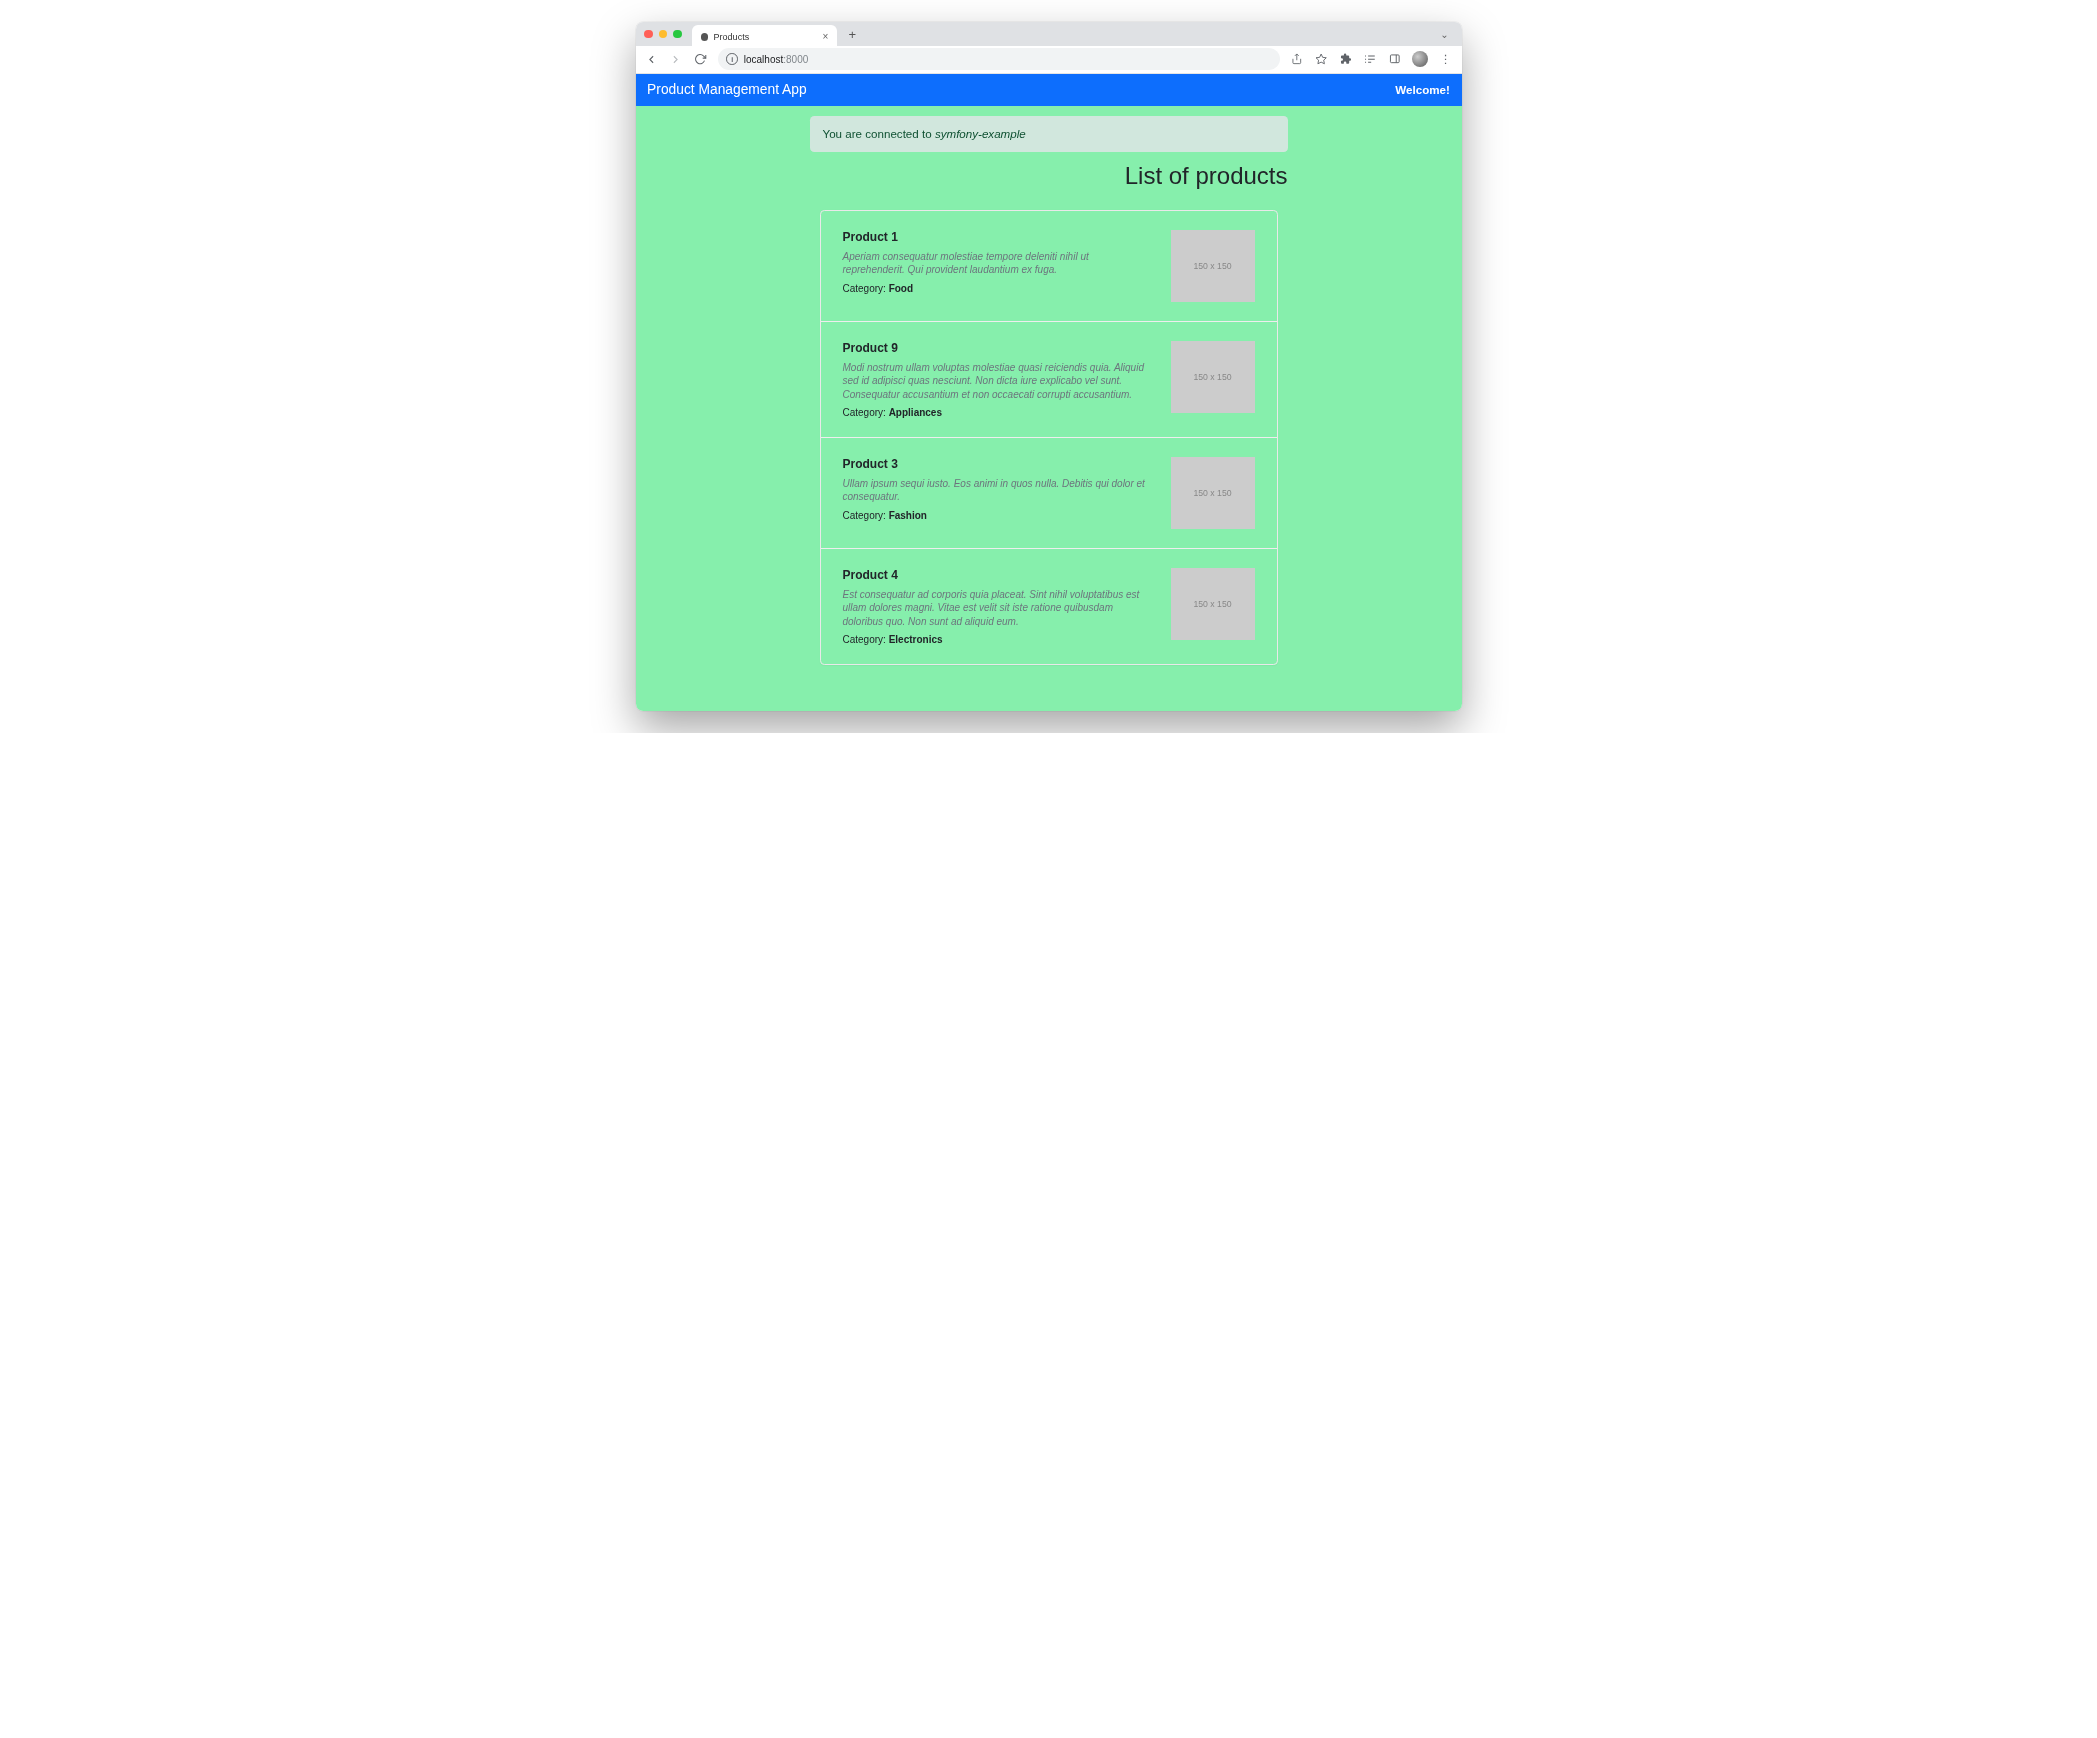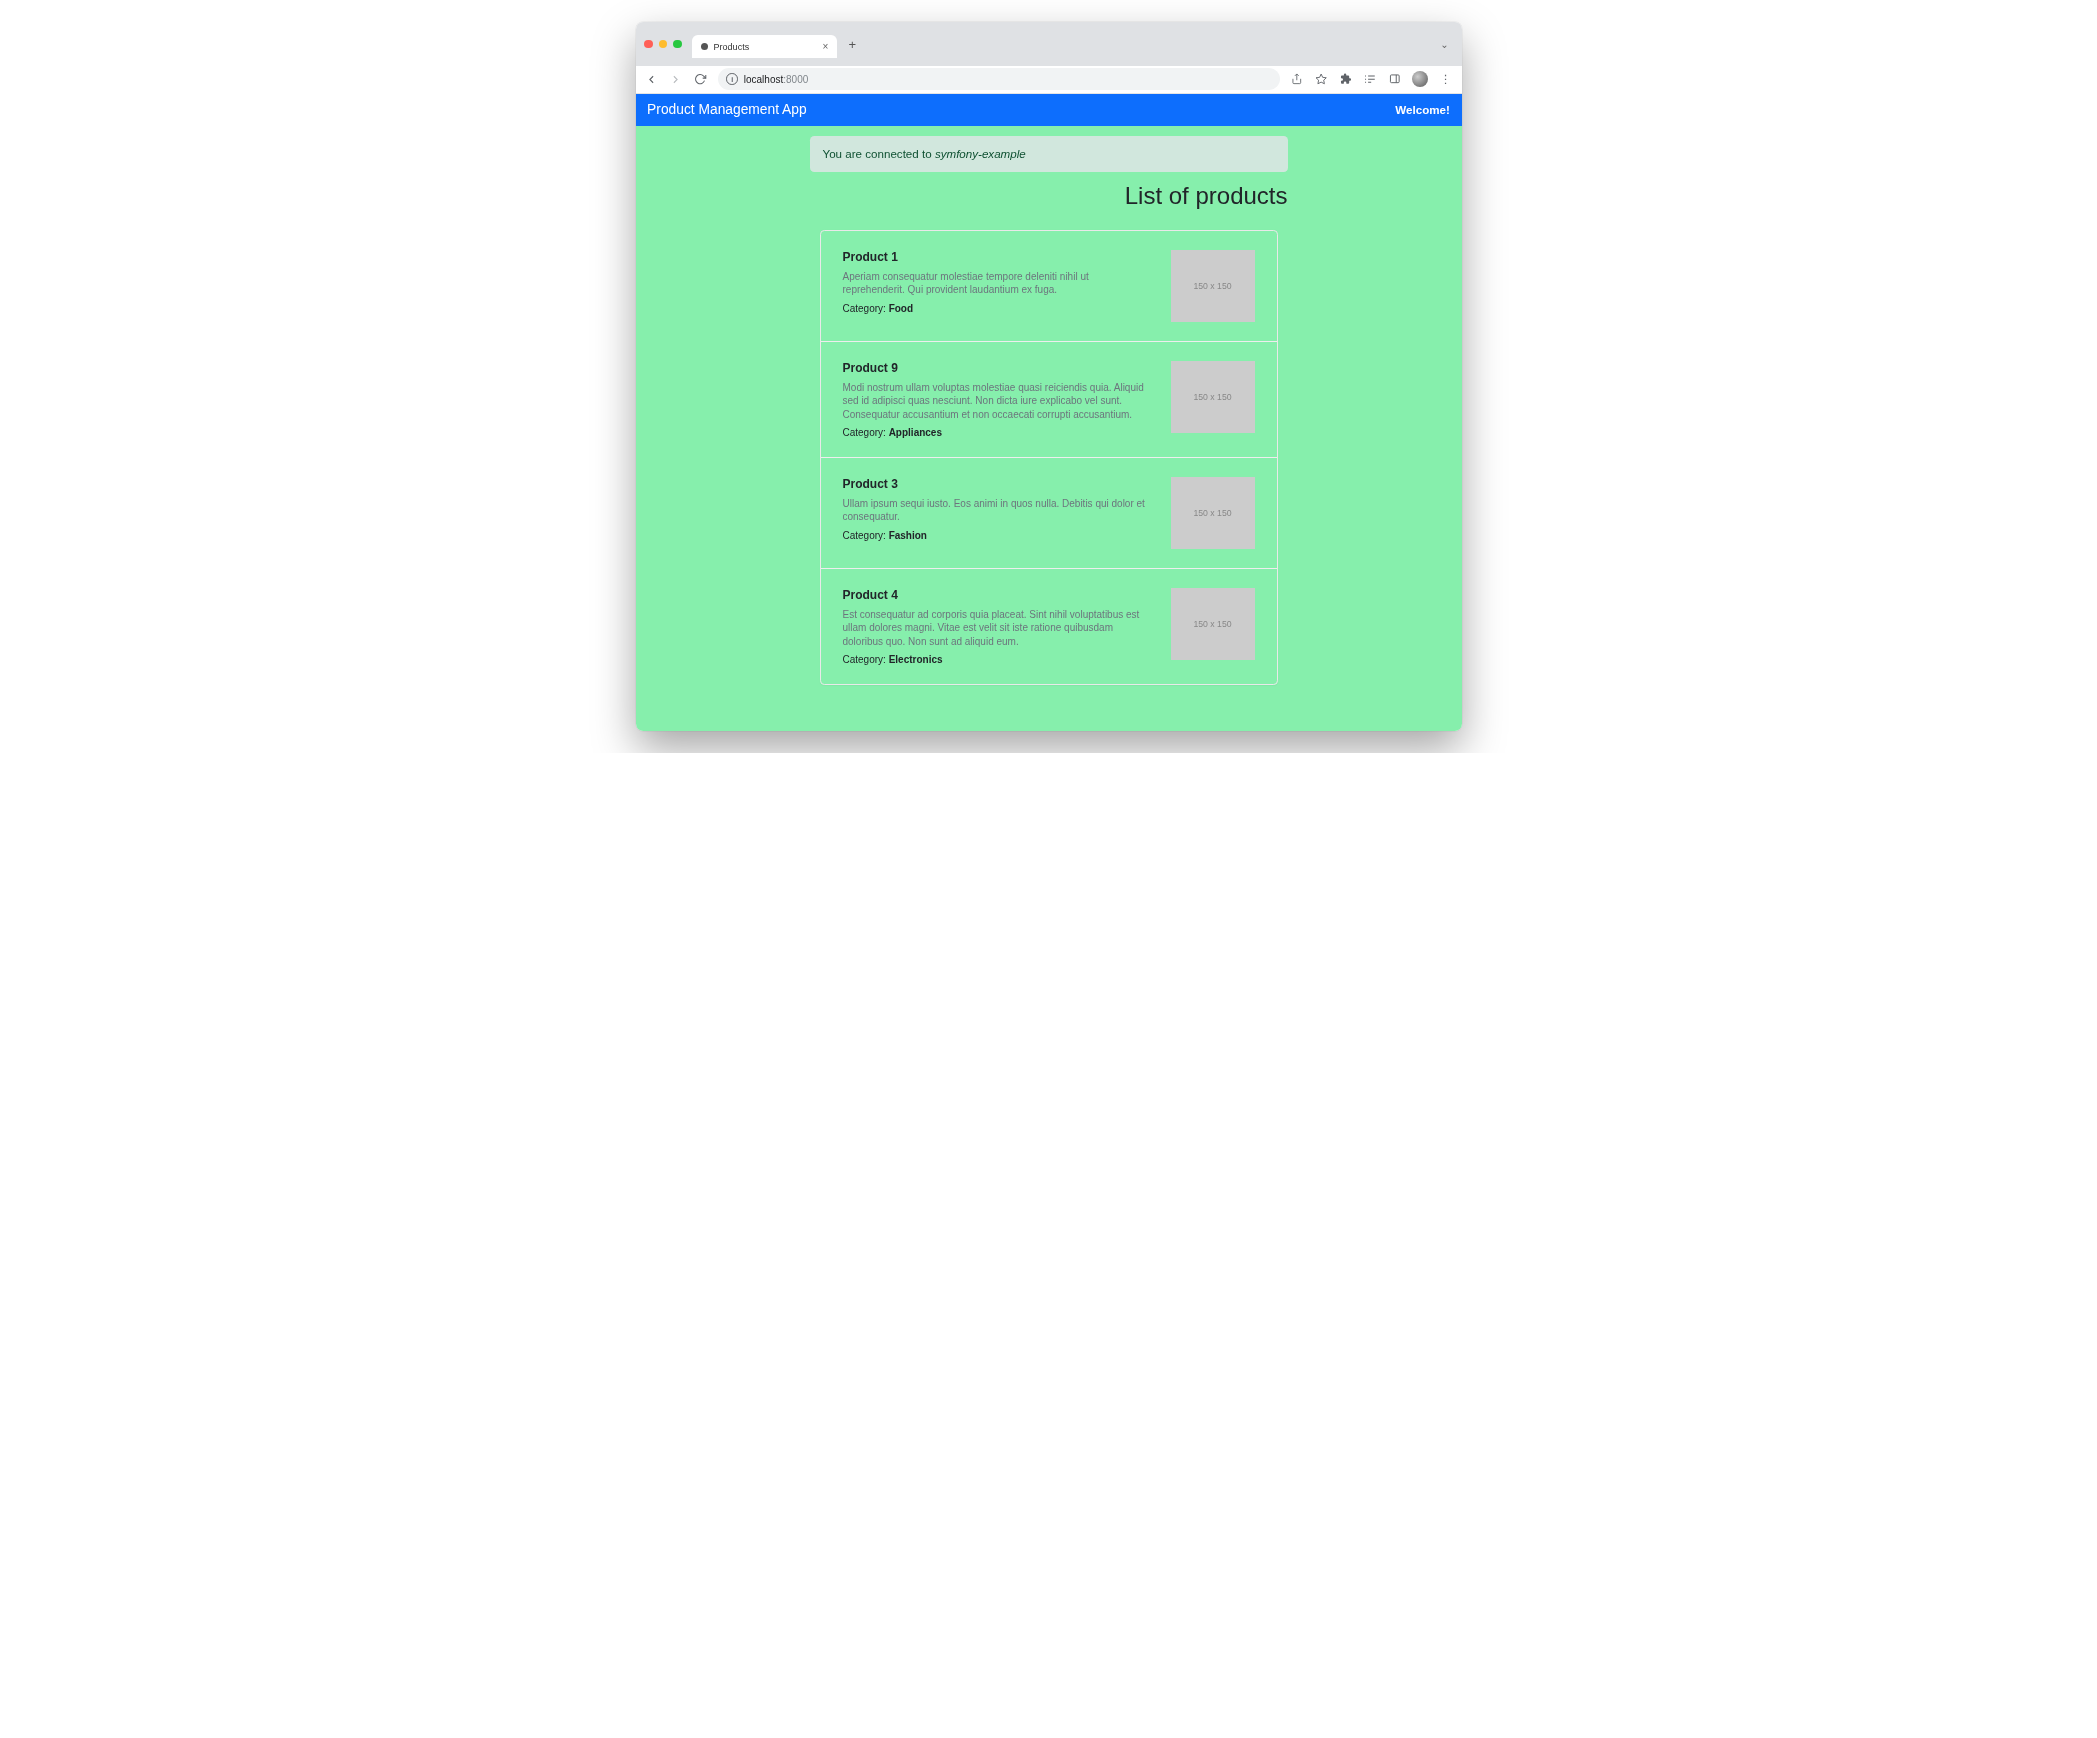--- a/index.html
+++ b/index.html
@@ -11,21 +11,21 @@
   .window {
     width: 826px;
     margin: 22px auto;
     border-radius: 7.2px;
     background: #fff;
     box-shadow: 0 18px 43px rgba(0,0,0,.35), 0 0 0 0.7px rgba(0,0,0,.05);
     overflow: hidden;
     position: relative;
   }
   .titlebar {
-    height: 44px;
+    height: 24px;
     background: #dfe1e4;
     display: flex;
     align-items: center;
     padding: 0 8.7px;
     gap: 5.8px;
   }
   .traffic { display:flex; gap:5.8px; margin-right:4.3px; }
   .dot { width:8.7px; height:8.7px; border-radius:50%; }
   .dot.red{background:#ff5f57;} .dot.yellow{background:#febc2e;} .dot.green{background:#28c840;}
   .tab {
@@ -75,21 +75,21 @@
   .card{
     border:0.7px solid #e9e9e9;border-radius:4.3px;margin:0 10px;
     box-shadow:0 0.7px 1.4px rgba(0,0,0,.04);
   }
   .list-item{
     display:flex;gap:17.4px;padding:19px 22px;border-bottom:0.7px solid #eee;
   }
   .list-item:last-child{border-bottom:none;}
   .item-body{flex:1;}
   .item-title{font-size:12px;font-weight:700;color:#212529;margin-bottom:5.8px;}
-  .item-desc{font-size:10px;color:#6c757d;line-height:1.35;margin-bottom:5.8px;}
+  .item-desc{font-size:10px;font-style:italic;color:#6c757d;line-height:1.35;margin-bottom:5.8px;}
   .item-cat{font-size:10px;color:#212529;}
   .item-cat b{font-weight:700;}
   .thumb{
     width:84px;height:72px;background:#ccc;display:flex;align-items:center;
     justify-content:center;font-size:8.7px;color:#888;flex-shrink:0;
   }
   svg{display:block;}
 </style>
 </head>
 <body>

